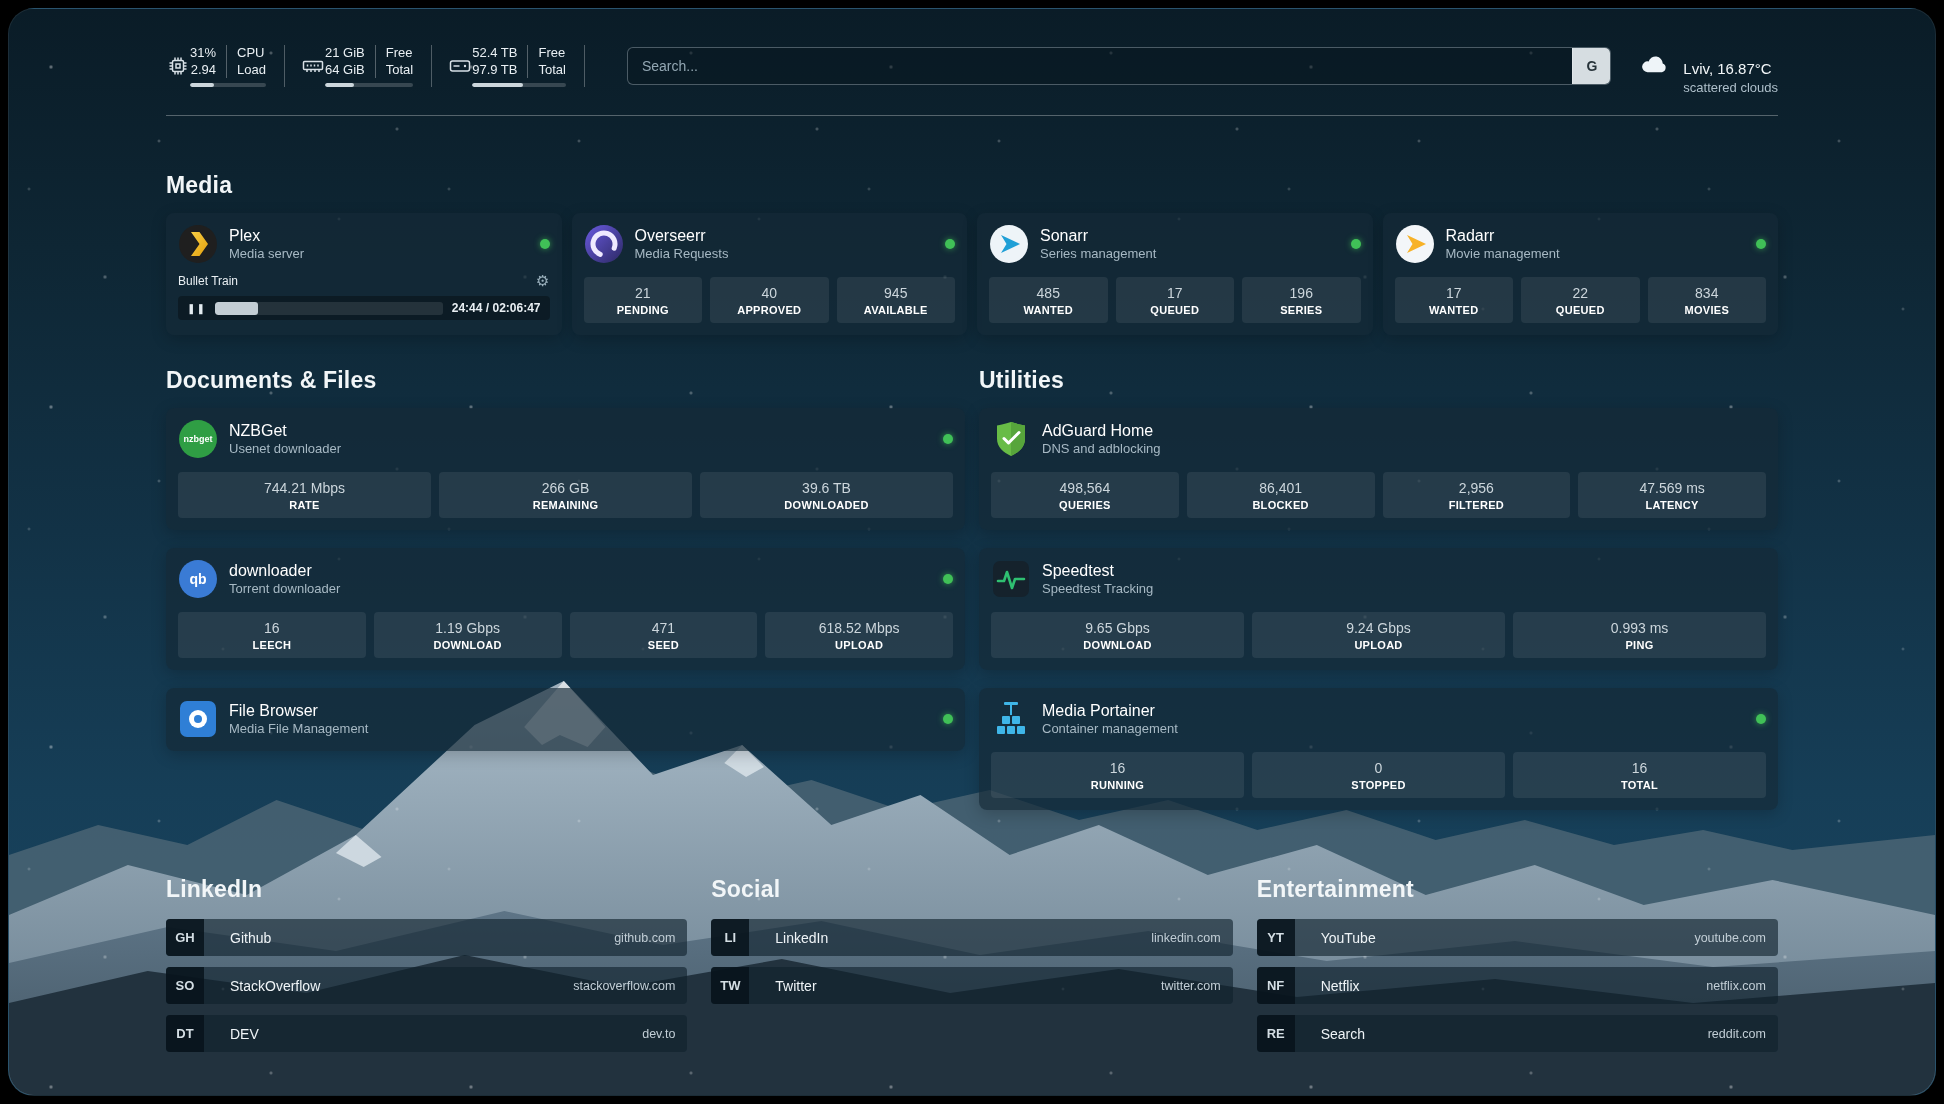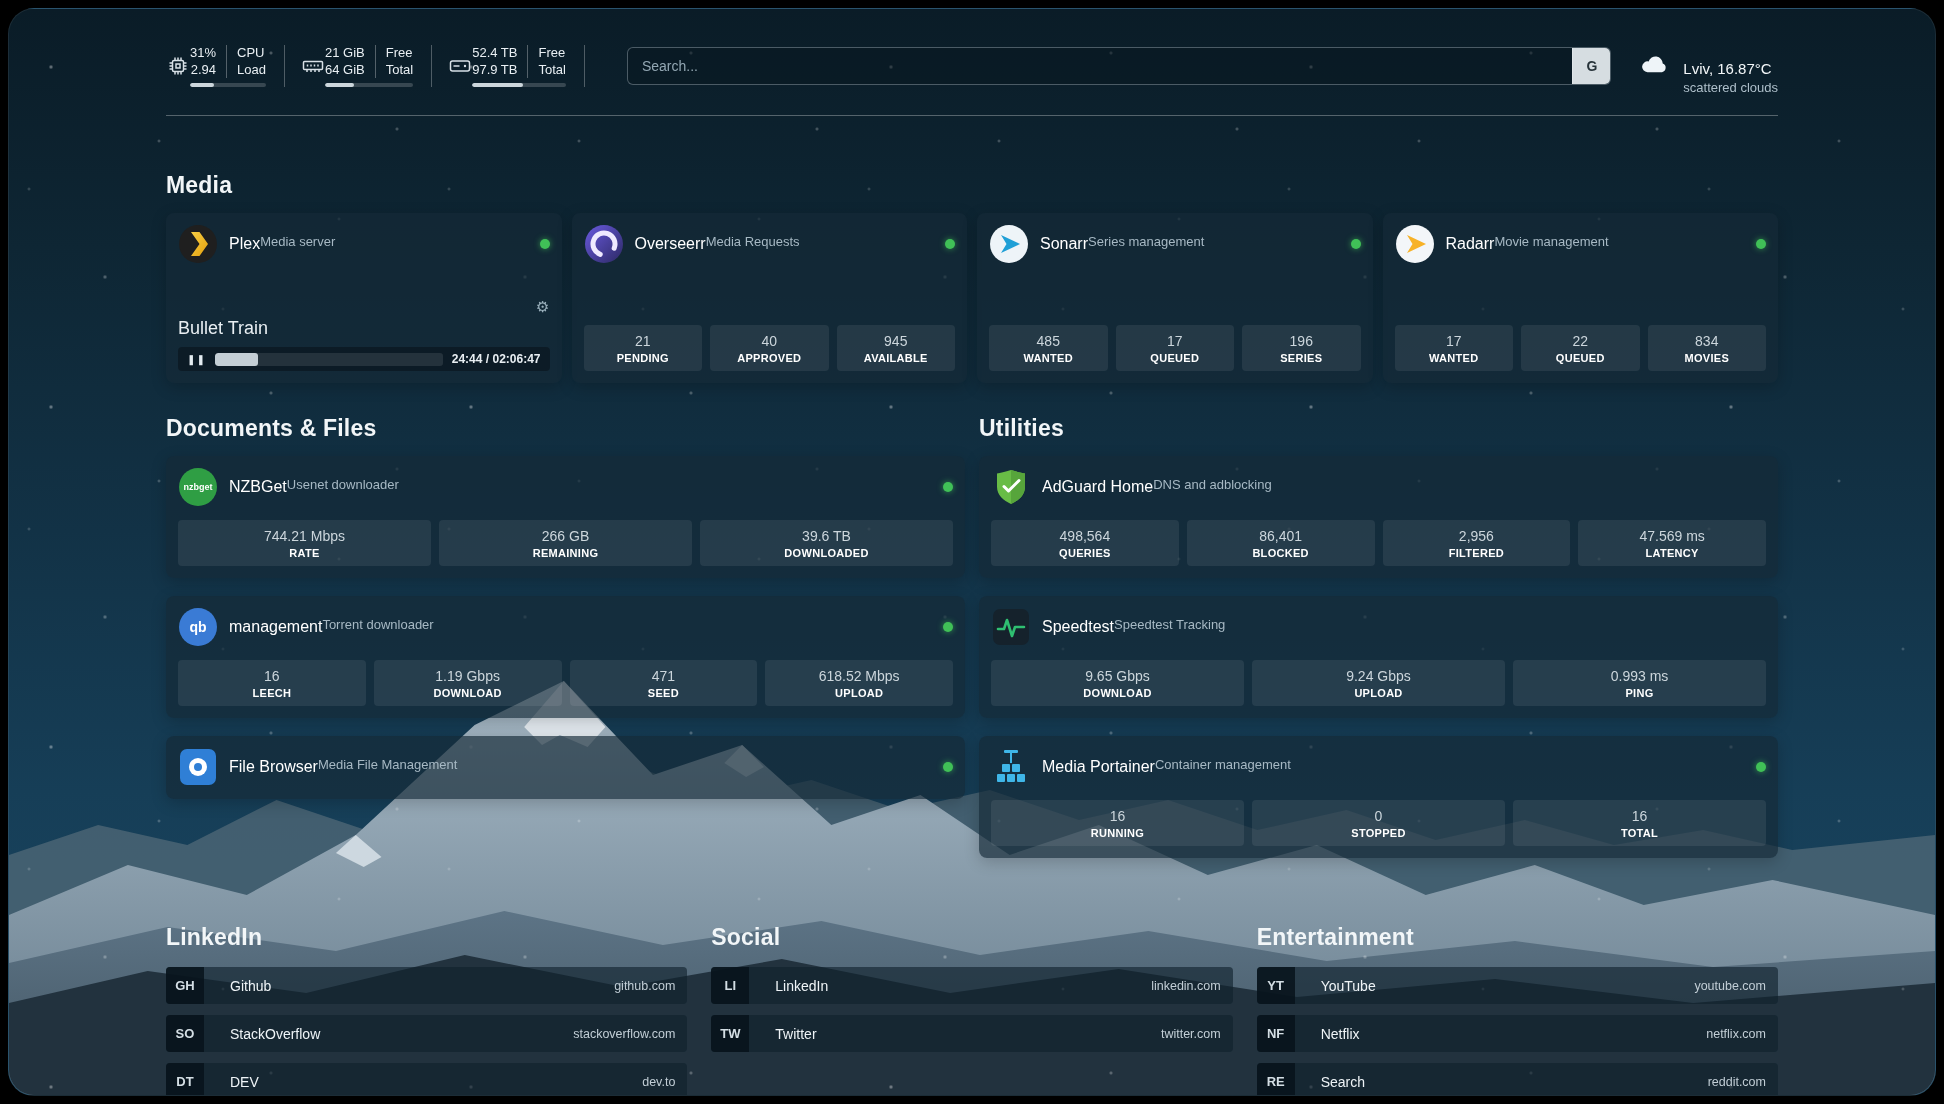--- a/index.html
+++ b/index.html
@@ -57,34 +57,34 @@
 
   
   h2 { font-size:23px; font-weight:600; color:#f2f6f8; letter-spacing:.2px; }
   .sec-media { margin-top:56px; }
   .media-grid { margin-top:14px; display:grid; grid-template-columns:repeat(4,1fr); gap:10px; }
 
   .card { background:rgba(21,41,54,.68); border-radius:8px; padding:11px 12px 12px;
     box-shadow:0 4px 16px rgba(0,0,0,.20); display:flex; flex-direction:column; }
   .card-head { display:flex; align-items:center; gap:11px; }
   .app-icon { width:40px; height:40px; flex:none; display:block; }
-  .app-meta { display:flex; flex-direction:row; line-height:1.25; }
+  .app-meta { display:flex; flex-direction:column; line-height:1.25; }
   .app-name { font-size:16px; font-weight:500; color:#ffffff; }
   .app-sub { font-size:13px; color:#a7b9c4; }
   .dot { width:10px; height:10px; border-radius:50%; background:#40c057; margin-left:auto;
     box-shadow:0 0 6px rgba(64,192,87,.7); flex:none; }
 
   .stats { display:flex; gap:8px; margin-top:auto; padding-top:13px; }
   .stat { flex:1; background:rgba(255,255,255,.08); border-radius:4px; text-align:center; padding:8px 4px 7px; }
   .stat .v { display:block; font-size:14px; color:#ccd6dc; }
   .stat .l { display:block; font-size:11px; font-weight:700; color:#fff; margin-top:3px; letter-spacing:.3px; }
 
   
   .np-row { display:flex; align-items:center; margin-top:9px; }
-  .np-title { font-size:18px; color:#e9eff3;margin-top:45px; }
+  .np-title { font-size:12px; color:#e9eff3; }
   .gear { margin-left:auto; color:#9ab0bc; font-size:15px; cursor:pointer; line-height:1; }
   .player { display:flex; align-items:center; gap:9px; margin-top:8px;
     background:rgba(0,0,0,.32); border-radius:4px; padding:5px 9px; }
   .pause { color:#e4ecf1; font-size:10px; letter-spacing:1px; cursor:pointer; }
   .track { flex:1; height:13px; border-radius:3px; background:rgba(255,255,255,.10); overflow:hidden; }
   .track-fill { height:100%; border-radius:3px; background:#c4ced5; }
   .time { font-size:12px; font-weight:600; color:#e8eef2; white-space:nowrap; }
 
   .two-col { margin-top:32px; display:grid; grid-template-columns:1fr 1fr; gap:0 14px; }
   .col h2 { margin-bottom:14px; }
@@ -389,21 +389,21 @@
           </div>
         </div>
 
         <div class="card">
           <div class="card-head">
             <svg class="app-icon" viewBox="0 0 40 40">
               <circle cx="20" cy="20" r="19" fill="#3a7bd5"></circle>
               <text x="20" y="25" text-anchor="middle" font-size="14" font-weight="700" fill="#fff">qb</text>
             </svg>
             <div class="app-meta">
-              <div class="app-name">management</div>
+              <div class="app-name">downloader</div>
               <div class="app-sub">Torrent downloader</div>
             </div>
             <span class="dot"></span>
           </div>
           <div class="stats">
             <div class="stat">
               <span class="v">16</span>
               <span class="l">LEECH</span>
             </div>
             <div class="stat">

